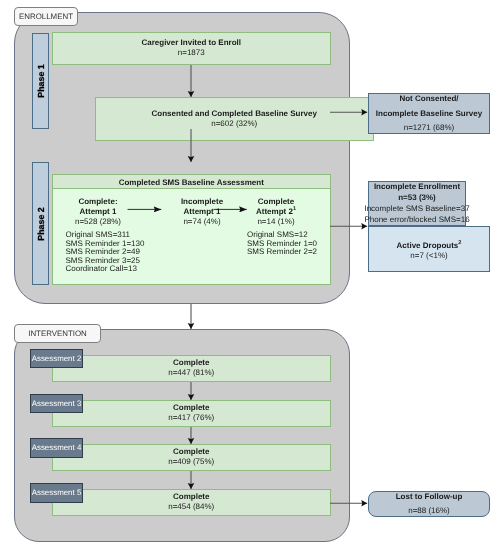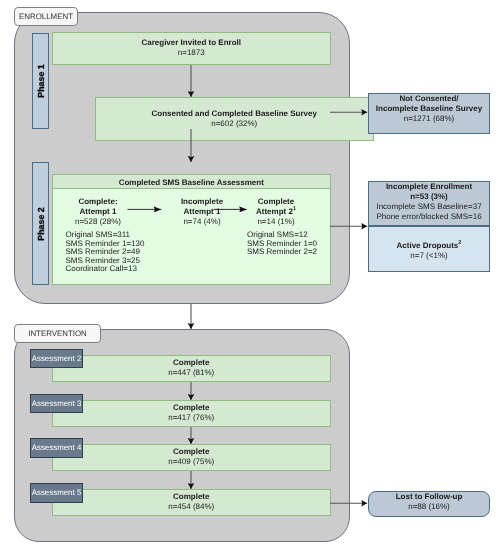--- a/index.html
+++ b/index.html
@@ -17,21 +17,21 @@
   .green{background:#d5e8d2;border:1.1px solid #8fbd7f;
       display:flex;flex-direction:column;align-items:center;justify-content:center;}
   .greenlight{background:#e4fbe3;border:1.1px solid #8fbd7f;}
 
   .phase{background:#bfcedc;border:1.4px solid #4c6d88;
       display:flex;align-items:center;justify-content:center;}
   .phase span{font-size:8.8px;font-weight:bold;color:#000;-webkit-text-stroke:0.25px #000;
       transform:rotate(-90deg);white-space:nowrap;}
 
   .bluebox{background:#bcc9d5;border:1.1px solid #4c6d88;
-      display:flex;flex-direction:column;align-items:center;justify-content:flex-start;}
+      display:flex;flex-direction:column;align-items:center;justify-content:space-between;}
   .bluebox2{background:#d6e4f0;border:1.1px solid #4c6d88;
       display:flex;flex-direction:column;align-items:center;justify-content:center;}
 
   .assess{background:#697a8c;border:1.2px solid #303d4a;z-index:6;
       display:flex;align-items:center;justify-content:center;
       font-size:7.9px;color:#ffffff;white-space:nowrap;}
 
   .ttl{font-size:8px;font-weight:bold;line-height:10px;white-space:nowrap;}
   .sub{font-size:8px;line-height:10px;white-space:nowrap;}
   .lst{font-size:8px;line-height:8.6px;white-space:nowrap;}
@@ -100,21 +100,21 @@
     <div class="lst">SMS Reminder 1=0</div>
     <div class="lst">SMS Reminder 2=2</div>
   </div>
 
   <div class="abs bluebox" style="left:368px;top:93px;width:122px;height:41px;">
     <div class="ttl">Not Consented/</div>
     <div class="ttl">Incomplete Baseline Survey</div>
     <div class="sub">n=1271 (68%)</div>
   </div>
 
-  <div class="abs bluebox" style="left:368px;top:180.5px;width:122px;height:45.5px;">
+  <div class="abs bluebox" style="left:368px;top:180.5px;width:98px;height:45.5px;">
     <div class="ttl">Incomplete Enrollment</div>
     <div class="ttl">n=53 (3%)</div>
     <div class="sub">Incomplete SMS Baseline=37</div>
     <div class="sub">Phone error/blocked SMS=16</div>
   </div>
 
   <div class="abs bluebox2" style="left:368px;top:226px;width:122px;height:46px;padding-top:3px;">
     <div class="ttl"><span>Active Dropouts</span><sup>2</sup></div>
     <div class="sub">n=7 (&lt;1%)</div>
   </div>

